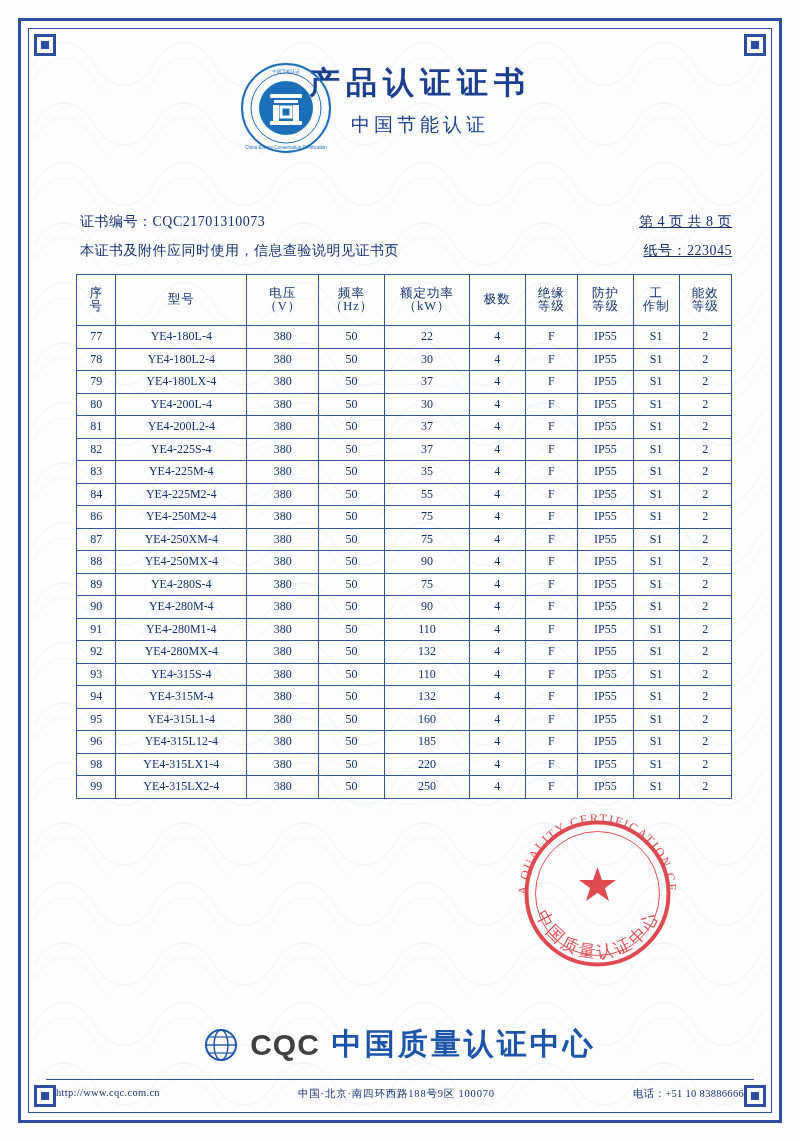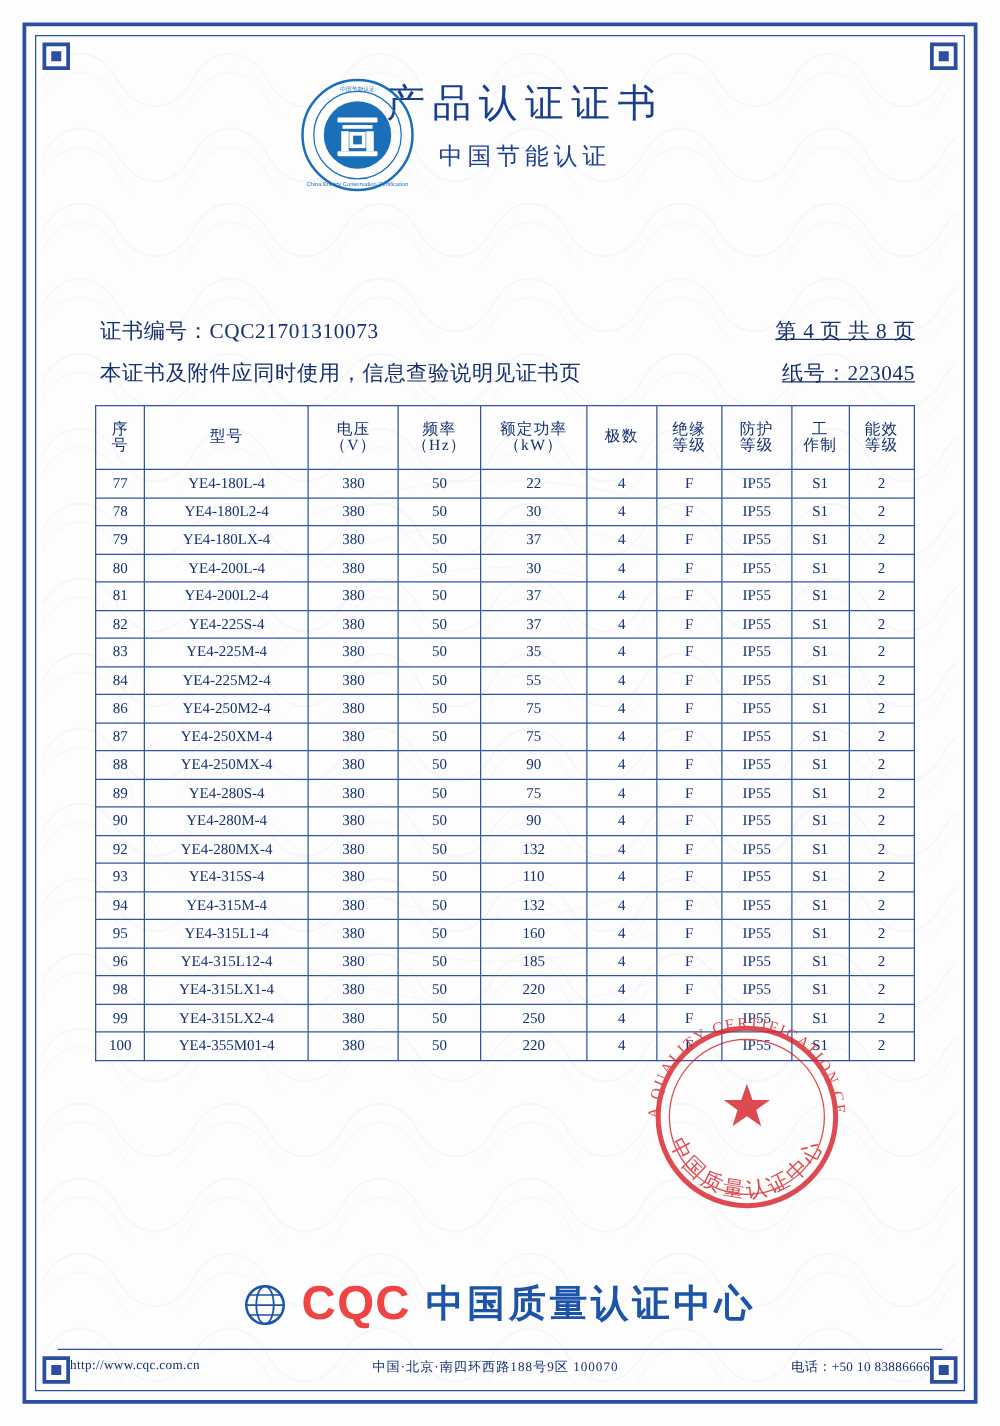--- a/index.html
+++ b/index.html
@@ -93,38 +93,38 @@
   .cqc-emblem {
     position: absolute;
     left: 200px;
     top: 22px;
     width: 92px;
     height: 92px;
   }
   .title-main {
     font-family: "Liberation Serif", serif;
     font-size: 31px;
-    font-weight: normal;
+    font-weight: bold;
     letter-spacing: 6px;
     color: #1b3f8f;
     margin-left: 40px;
   }
   .title-sub {
     font-size: 19px;
     letter-spacing: 4px;
     color: #1b3f8f;
     margin-top: 8px;
     margin-left: 40px;
   }
 
   
   .meta {
-    margin-top: 78px;
+    margin-top: 38px;
     padding: 0 28px 0 40px;
-    font-size: 17px;
+    font-size: 14px;
     color: #14306f;
   }
   .meta-row {
     display: flex;
     justify-content: space-between;
     align-items: baseline;
     margin-bottom: 11px;
     letter-spacing: .5px;
   }
   .meta-left { white-space: nowrap; }
@@ -168,23 +168,23 @@
   }
   .cqc-foot {
     display: flex;
     align-items: center;
     justify-content: center;
     gap: 12px;
     margin-bottom: 14px;
   }
   .cqc-foot .logo-text {
     font-family: "Liberation Sans", sans-serif;
-    font-size: 38px;
+    font-size: 30px;
     font-weight: bold;
-    color: #ef4444;
+    color: #404040;
     letter-spacing: 1px;
   }
   .cqc-foot .foot-cn {
     font-size: 30px;
     font-weight: bold;
     color: #1b54a8;
     letter-spacing: 3px;
   }
   .globe {
     width: 34px;
@@ -502,20 +502,32 @@
               <td>380</td>
               <td>50</td>
               <td>90</td>
               <td>4</td>
               <td>F</td>
               <td>IP55</td>
               <td>S1</td>
               <td>2</td>
             </tr>
             <tr>
+              <td>91</td>
+              <td class="c-model">YE4-280M1-4</td>
+              <td>380</td>
+              <td>50</td>
+              <td>110</td>
+              <td>4</td>
+              <td>F</td>
+              <td>IP55</td>
+              <td>S1</td>
+              <td>2</td>
+            </tr>
+            <tr>
               <td>92</td>
               <td class="c-model">YE4-280MX-4</td>
               <td>380</td>
               <td>50</td>
               <td>132</td>
               <td>4</td>
               <td>F</td>
               <td>IP55</td>
               <td>S1</td>
               <td>2</td>
@@ -579,32 +591,20 @@
               <td>IP55</td>
               <td>S1</td>
               <td>2</td>
             </tr>
             <tr>
               <td>99</td>
               <td class="c-model">YE4-315LX2-4</td>
               <td>380</td>
               <td>50</td>
               <td>250</td>
-              <td>4</td>
-              <td>F</td>
-              <td>IP55</td>
-              <td>S1</td>
-              <td>2</td>
-            </tr>
-            <tr>
-              <td>100</td>
-              <td class="c-model">YE4-355M01-4</td>
-              <td>380</td>
-              <td>50</td>
-              <td>220</td>
               <td>4</td>
               <td>F</td>
               <td>IP55</td>
               <td>S1</td>
               <td>2</td>
             </tr>
           </tbody>
       </table>
     </div>
 
@@ -639,18 +639,18 @@
             <line x1="4.5" y1="25" x2="29.5" y2="25" stroke="#1b54a8" stroke-width="1.2"></line>
           </svg>
         </span>
         <span class="logo-text">CQC</span>
         <span class="foot-cn">中国质量认证中心</span>
       </div>
       <div class="foot-line"></div>
       <div class="foot-info">
         <span>http://www.cqc.com.cn</span>
         <span class="mid">中国·北京·南四环西路188号9区  100070</span>
-        <span>电话：+50 10 83886666</span>
+        <span>电话：+51 10 83886666</span>
       </div>
     </div>
 
   </div>
 </div>
 
 </body></html>

